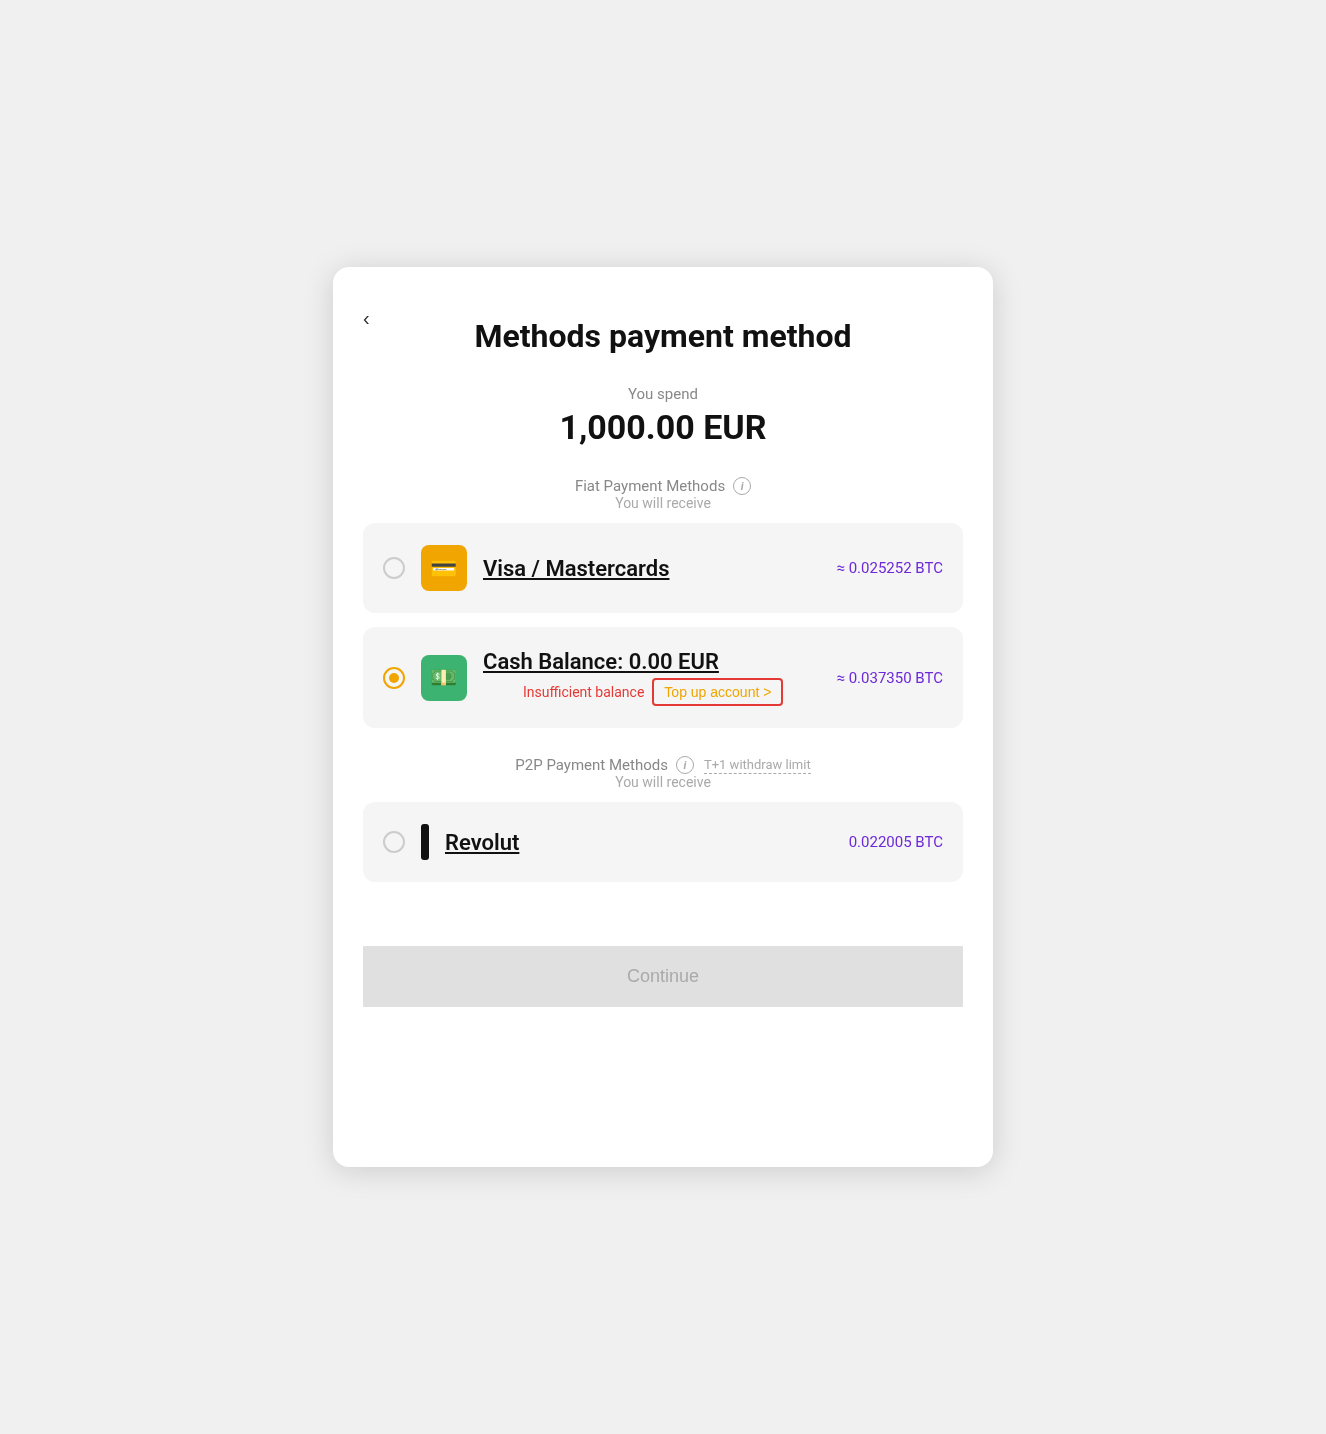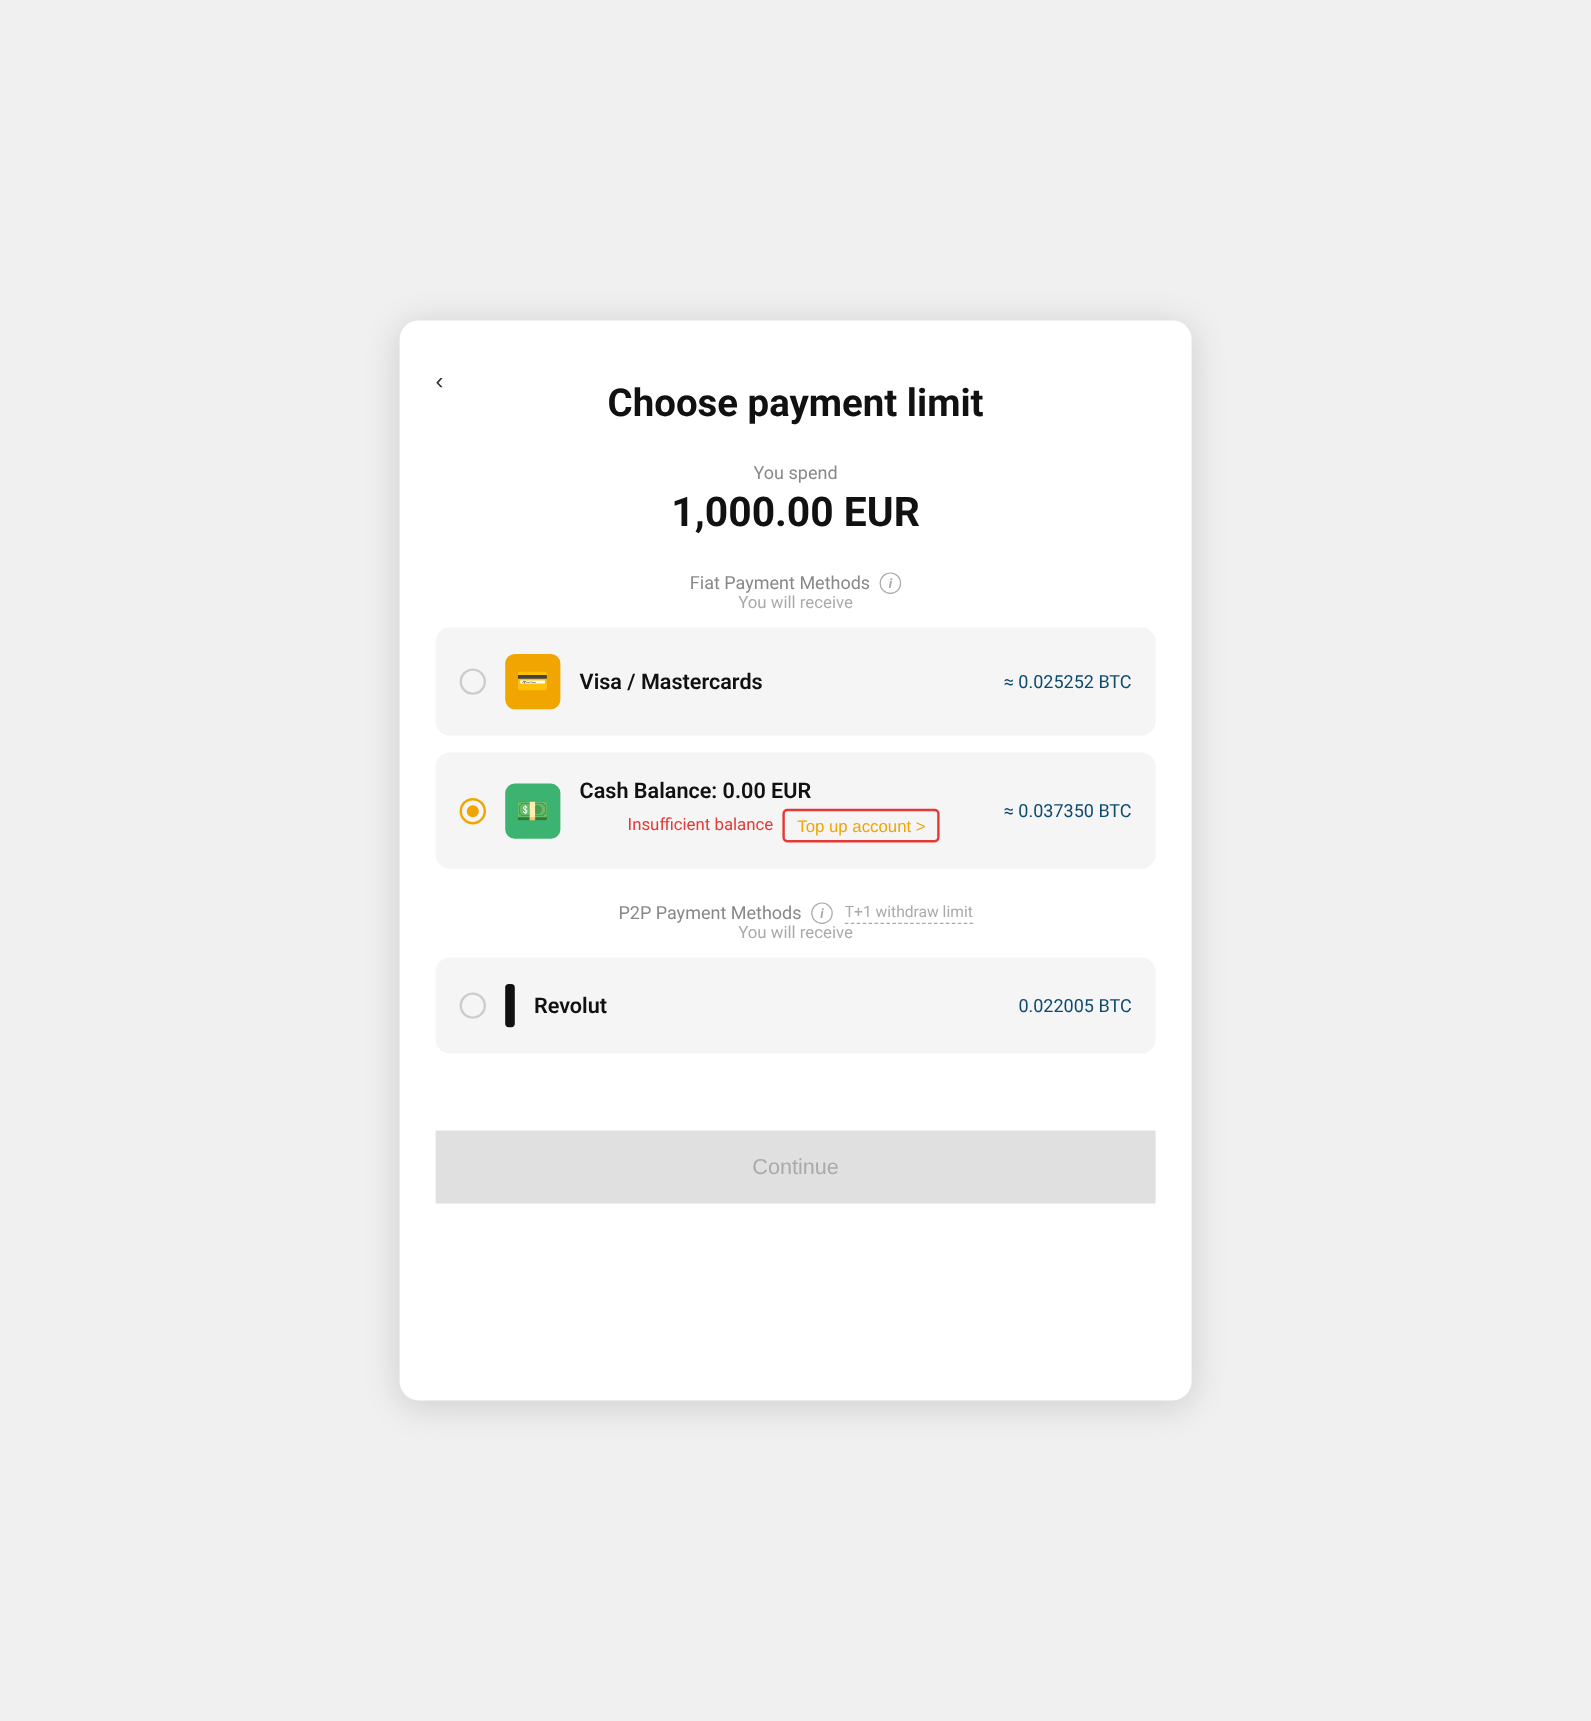--- a/index.html
+++ b/index.html
@@ -129,23 +129,24 @@
     .icon-visa {
       background: #f0a500;
     }
     .icon-cash {
       background: #3cb371;
     }
     .method-info {
       flex: 1;
     }
     .method-name {
-      font-size: 18px;
+      font-size: 22px;
       font-weight: 600;
       color: #111;
+      text-decoration: underline;
     }
     .method-sub {
       display: flex;
       align-items: center;
       gap: 8px;
       margin-top: 4px;
       flex-wrap: wrap;
       margin-left: 40px;
     }
     .insufficient {
@@ -157,21 +158,21 @@
       color: #f0a500;
       border: 2px solid #e53935;
       padding: 4px 10px;
       border-radius: 4px;
       cursor: pointer;
       background: none;
       font-weight: 500;
     }
     .receive-amount {
       font-size: 15px;
-      color: #0c4a6e;
+      color: #6d28d9;
       white-space: nowrap;
     }
     .p2p-section {
       margin-top: 14px;
     }
     .p2p-header-left {
       display: flex;
       align-items: center;
       gap: 10px;
     }
@@ -212,21 +213,21 @@
       margin-bottom: 20px;
     }
   </style>
 </head>
 <body>
 
 <div class="phone-container">
 
   <button class="back-button">‹</button>
 
-  <h1 class="page-title">Choose payment limit</h1>
+  <h1 class="page-title">Methods payment method</h1>
 
   <div class="spend-section">
     <div class="spend-label">You spend</div>
     <div class="spend-amount">1,000.00 EUR</div>
   </div>
 
   <div class="section-header">
     <div class="section-label">
       <span>Fiat Payment Methods</span>
       <span class="info-icon">i</span>

